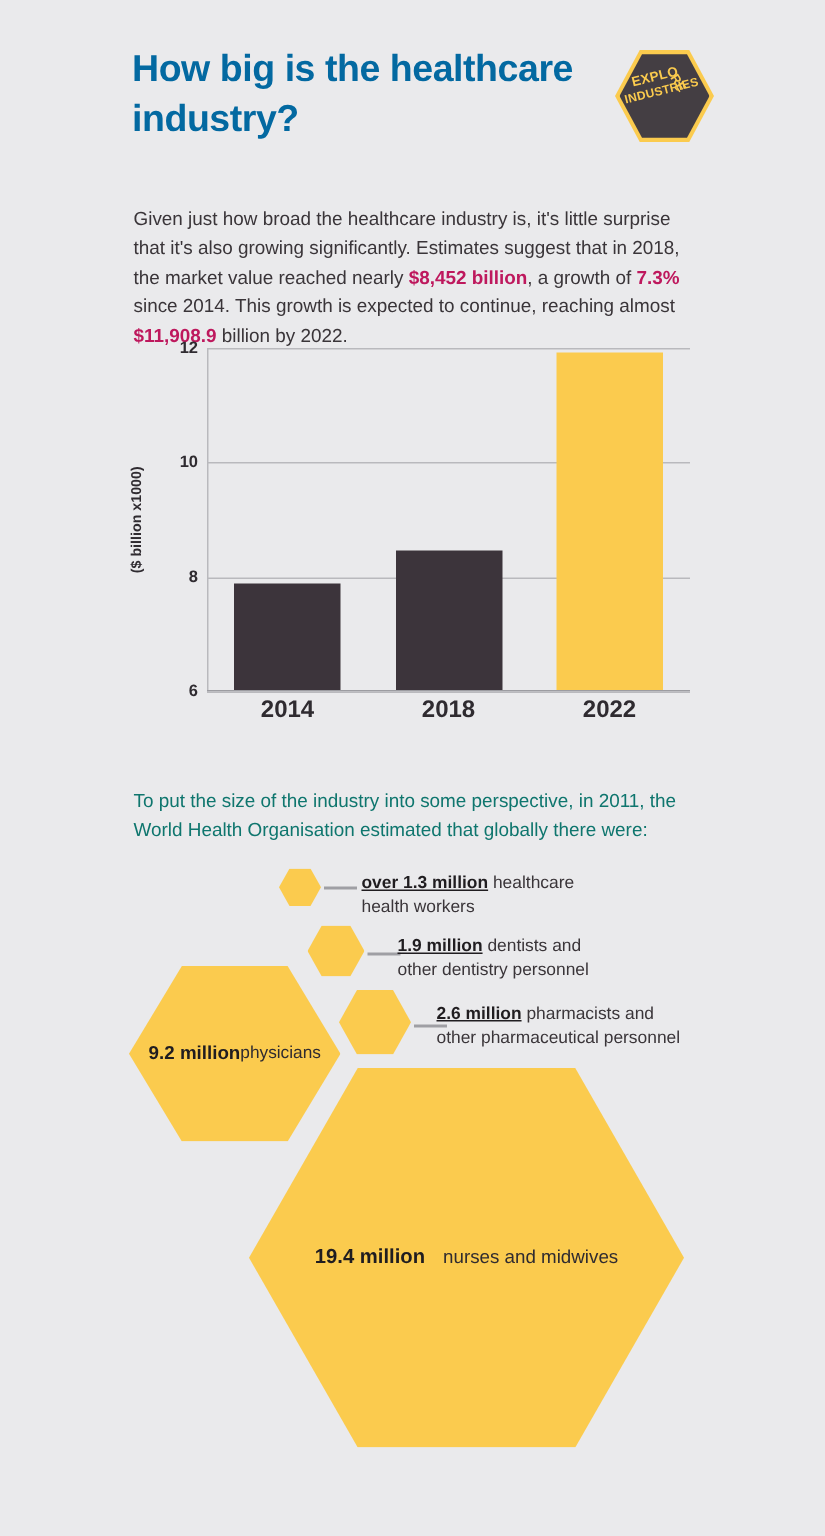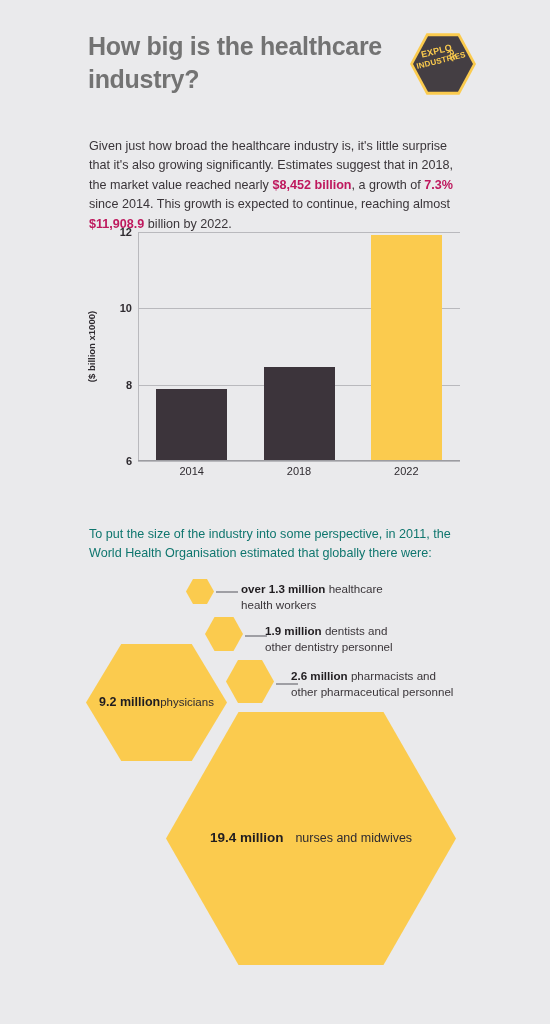--- a/index.html
+++ b/index.html
@@ -28,21 +28,21 @@
     top: 30px;
     width: 380px;
     height: 80px;
   }
   .title {
     margin: 0;
     font-size: 25px;
     line-height: 1.32;
     font-weight: bold;
     letter-spacing: -0.3px;
-    color: #737373;
+    color: #0369a1;
     width: 300px;
   }
   .logo {
     position: absolute;
     right: -8px;
     top: 2px;
     width: 66px;
     height: 64px;
   }
   .logo .hexfill {
@@ -179,22 +179,22 @@
   .x-labels {
     position: absolute;
     left: 50px;
     top: 233px;
     width: 322px;
     height: 20px;
   }
   .x-label {
     position: absolute;
     transform: translateX(-50%);
-    font-size: 11px;
-    font-weight: normal;
+    font-size: 16px;
+    font-weight: bold;
     color: #2f2b30;
   }
 
   
   .perspective {
     position: absolute;
     left: 89px;
     top: 512px;
     width: 380px;
     font-size: 12.6px;
@@ -236,21 +236,21 @@
     position: absolute;
     height: 1.5px;
     background: #9f9fa4;
   }
   .callout {
     position: absolute;
     font-size: 11.6px;
     line-height: 1.38;
     color: #3a3539;
   }
-  .callout b { font-weight: bold; color: #201d20; }
+  .callout b { font-weight: bold; color: #201d20; text-decoration: underline; }
 </style>
 </head>
 <body>
 
 <div class="page">
 
   <div class="header">
     <h1 class="title">How big is the healthcare industry?</h1>
     <div class="logo">
       <div class="hexfill"></div>

